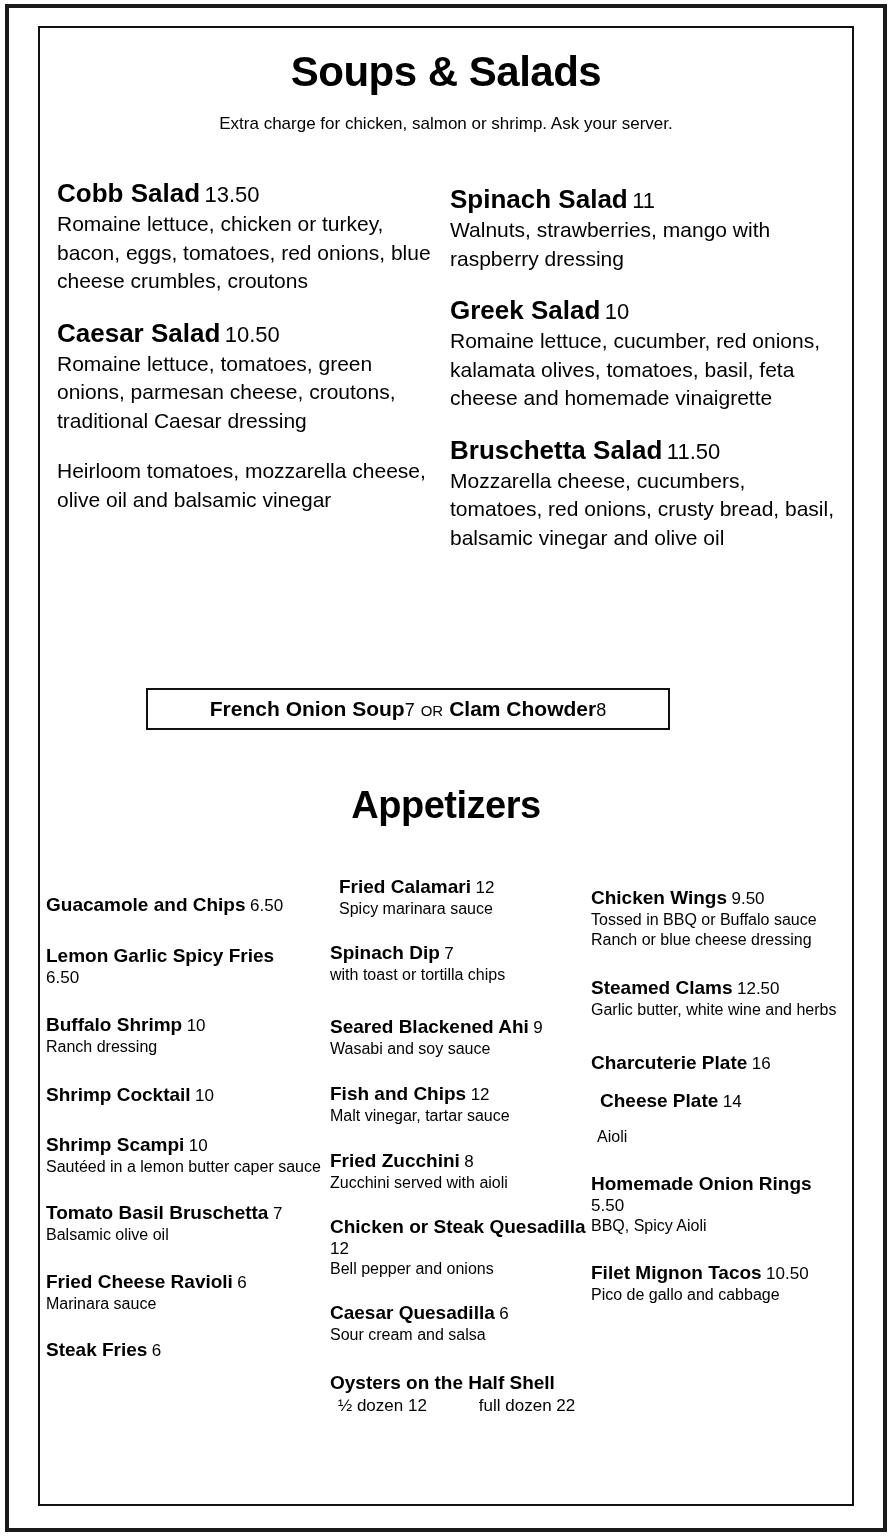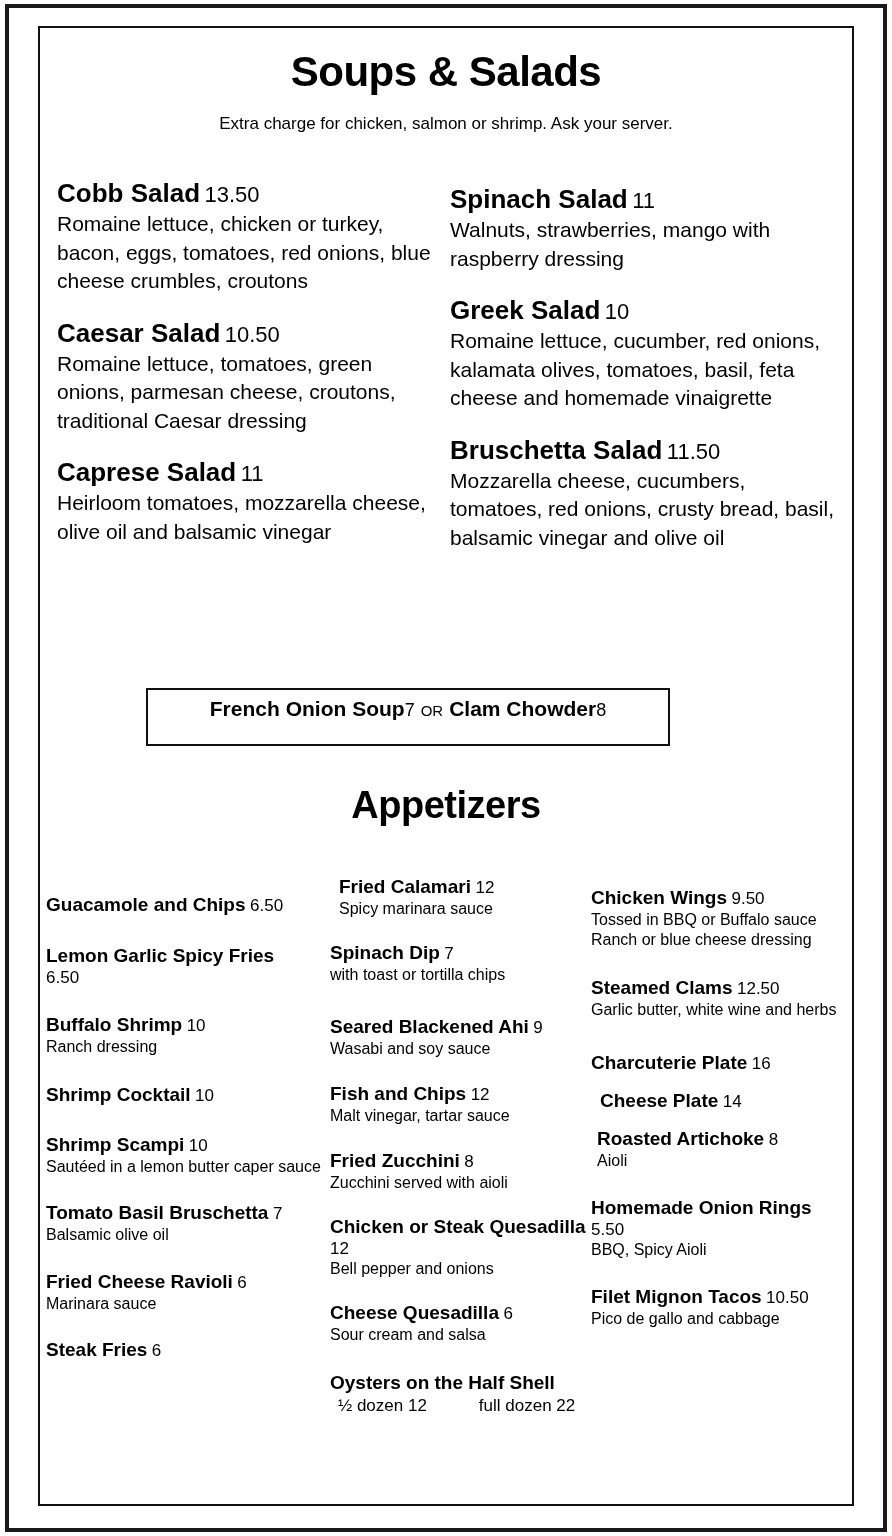--- a/index.html
+++ b/index.html
@@ -96,21 +96,21 @@
     line-height: 28.5px;
     margin-top: 1px;
   }
 
   
   #soup-box {
     position: absolute;
     left: 146px;
     top: 688px;
     width: 524px;
-    height: 58px;
+    height: 42px;
     box-sizing: border-box;
     border: 2px solid #111111;
     text-align: center;
     padding-top: 7px;
     white-space: nowrap;
   }
   .soup-name {
     font-size: 21px;
     font-weight: bold;
   }
@@ -186,24 +186,20 @@
 
     <div class="salad-item">
       <div>
         <span class="salad-name">Caesar Salad</span>
         <span class="salad-price">10.50</span>
       </div>
       <div class="salad-desc">Romaine lettuce, tomatoes, green onions, parmesan cheese, croutons, traditional Caesar dressing</div>
     </div>
 
     <div class="salad-item">
-      <div>
-        <span class="salad-name">Caprese Salad</span>
-        <span class="salad-price">11</span>
-      </div>
       <div class="salad-desc">Heirloom tomatoes, mozzarella cheese, olive oil and balsamic vinegar</div>
     </div>
 
   </div>
 
   <div class="salad-col" id="salad-col-right">
 
     <div class="salad-item">
       <div>
         <span class="salad-name">Spinach Salad</span>
@@ -345,21 +341,21 @@
     <div class="app-item" style="margin-bottom:22px;">
       <div>
         <span class="app-name">Chicken or Steak Quesadilla</span>
         <span class="app-price">12</span>
       </div>
       <div class="app-desc">Bell pepper and onions</div>
     </div>
 
     <div class="app-item" style="margin-bottom:26px;">
       <div>
-        <span class="app-name">Cheese Quesadilla</span>
+        <span class="app-name">Caesar Quesadilla</span>
         <span class="app-price">6</span>
       </div>
       <div class="app-desc">Sour cream and salsa</div>
     </div>
 
     <div class="app-item">
       <div>
         <span class="app-name">Oysters on the Half Shell</span>
       </div>
       <div class="oyster-line"><span>½ dozen 12</span><span class="oyster-full">full dozen 22</span></div>
@@ -394,24 +390,20 @@
     </div>
 
     <div class="app-item indent-1" style="margin-bottom:14px;">
       <div>
         <span class="app-name">Cheese Plate</span>
         <span class="app-price">14</span>
       </div>
     </div>
 
     <div class="app-item indent-2" style="margin-bottom:25px;">
-      <div>
-        <span class="app-name">Roasted Artichoke</span>
-        <span class="app-price">8</span>
-      </div>
       <div class="app-desc" style="padding-left:0;">Aioli</div>
     </div>
 
     <div class="app-item" style="margin-bottom:25px;">
       <div>
         <span class="app-name">Homemade Onion Rings</span>
       </div>
       <div class="app-price-line">5.50</div>
       <div class="app-desc">BBQ, Spicy Aioli</div>
     </div>

